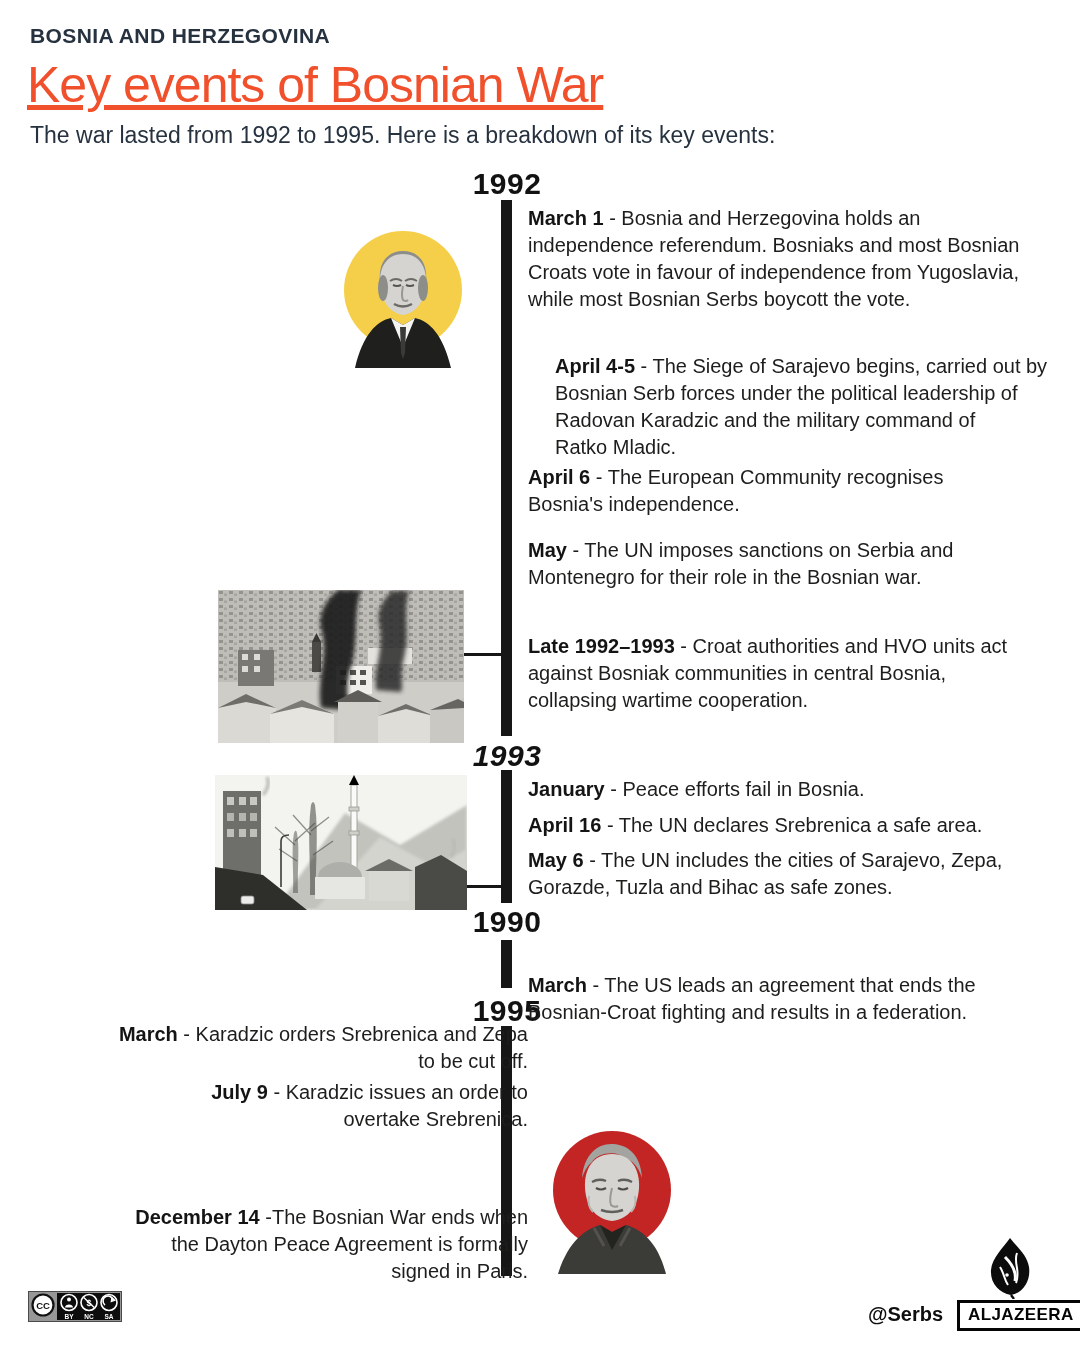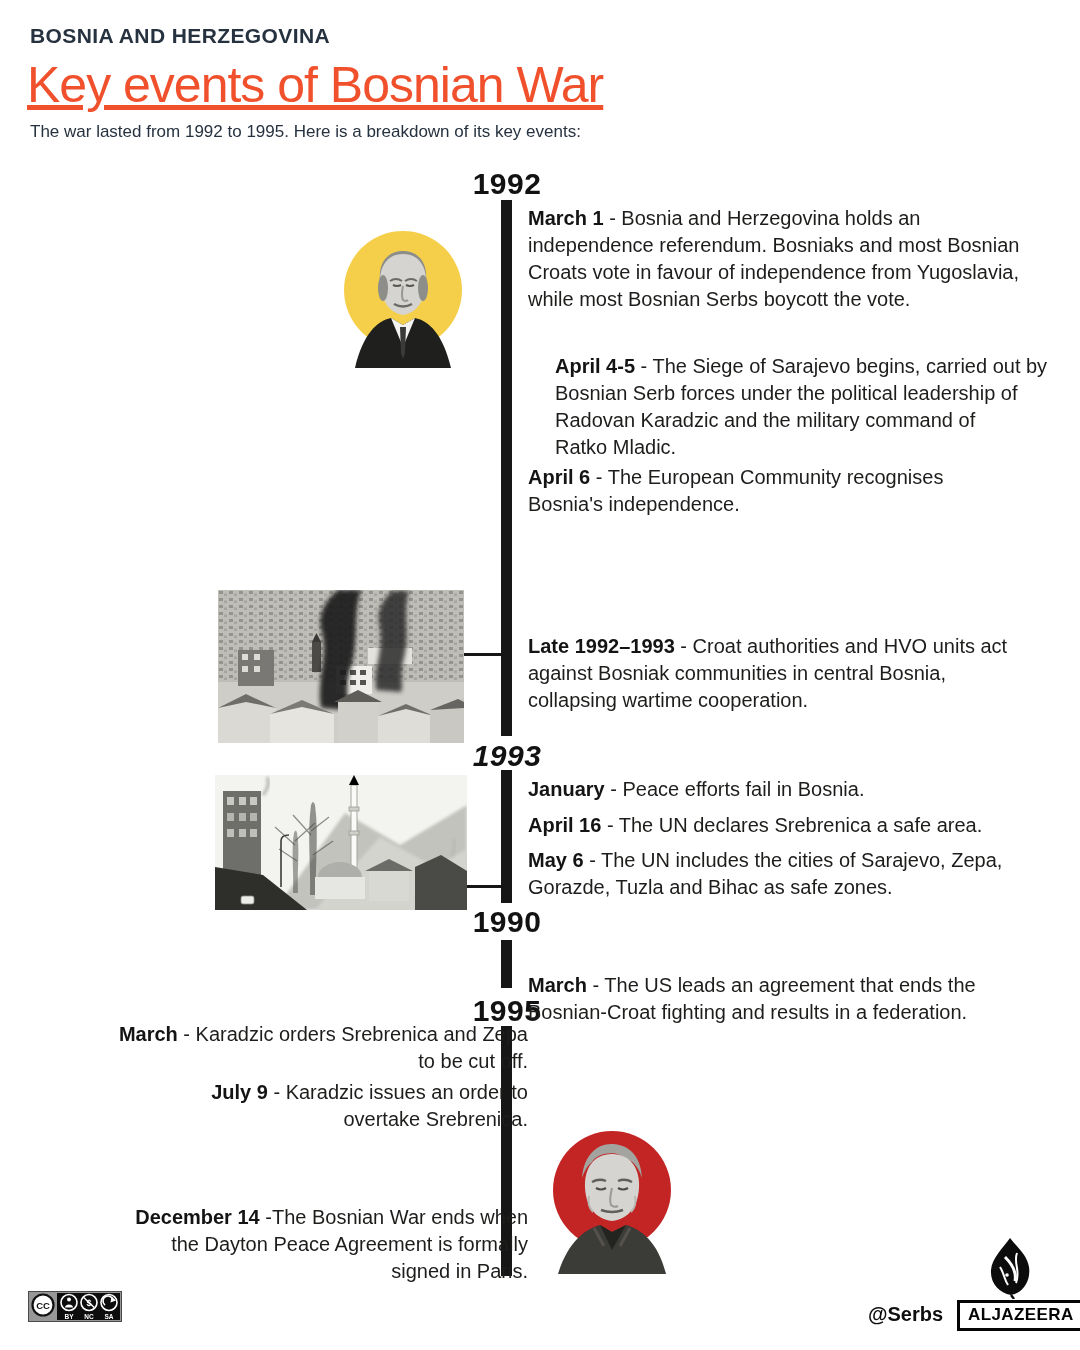--- a/index.html
+++ b/index.html
@@ -3,21 +3,21 @@
 <meta charset="utf-8">
 <style>
   html,body{margin:0;padding:0;background:#ffffff;}
   .canvas{position:relative;width:1080px;height:1350px;background:#ffffff;overflow:hidden;
           font-family:"Liberation Sans", sans-serif;color:#1d1d1b;padding-left:35px;}
   
   .kicker{position:absolute;left:30px;top:24px;font-size:21px;font-weight:800;
           letter-spacing:.4px;color:#26323f;}
   .title{position:absolute;left:27px;top:56px;font-size:50px;font-weight:300;
          letter-spacing:-1px;color:#f0512c;text-decoration:underline;}
-  .subtitle{position:absolute;left:30px;top:122px;font-size:17px;font-weight:400;color:#26323f;}
+  .subtitle{position:absolute;left:30px;top:122px;font-size:23px;font-weight:400;color:#26323f;}
   
   .year{position:absolute;left:507px;transform:translateX(-50%);font-size:30px;
         font-weight:800;color:#121212;letter-spacing:.5px;white-space:nowrap;}
   .bar{position:absolute;left:501px;width:11px;background:#161616;}
   .connector{position:absolute;height:3px;background:#161616;}
   
   .ev{position:absolute;left:528px;width:545px;font-size:20px;line-height:27px;color:#1d1d1b;}
   .ev b{font-weight:700;color:#141414;}
   .ev .body{white-space:pre-line;}
   .ev-r{left:auto;right:587px;width:480px;text-align:right;}
@@ -53,20 +53,22 @@
   <div class="ev" style="top:205px;"><b>March 1</b><span class="body"> - Bosnia and Herzegovina holds an
 independence referendum. Bosniaks and most Bosnian
 Croats vote in favour of independence from Yugoslavia,
 while most Bosnian Serbs boycott the vote.</span></div>
   <div class="ev" style="top:353px;margin-left:27px;"><b>April 4-5</b><span class="body"> - The Siege of Sarajevo begins, carried out by
 Bosnian Serb forces under the political leadership of
 Radovan Karadzic and the military command of
 Ratko Mladic.</span></div>
   <div class="ev" style="top:464px;"><b>April 6</b><span class="body"> - The European Community recognises
 Bosnia's independence.</span></div>
+  <div class="ev" style="top:537px;"><b>May</b><span class="body"> - The UN imposes sanctions on Serbia and
+Montenegro for their role in the Bosnian war.</span></div>
   <div class="ev" style="top:633px;"><b>Late 1992–1993</b><span class="body"> - Croat authorities and HVO units act
 against Bosniak communities in central Bosnia,
 collapsing wartime cooperation.</span></div>
 
   <div class="ev" style="top:776px;"><b>January</b><span class="body"> - Peace efforts fail in Bosnia.</span></div>
   <div class="ev" style="top:812px;"><b>April 16</b><span class="body"> - The UN declares Srebrenica a safe area.</span></div>
   <div class="ev" style="top:847px;"><b>May 6</b><span class="body"> - The UN includes the cities of Sarajevo,  Zepa,
 Gorazde, Tuzla and Bihac as safe zones.</span></div>
 
   <div class="ev" style="top:972px;"><b>March</b><span class="body"> - The US leads an agreement that ends the

